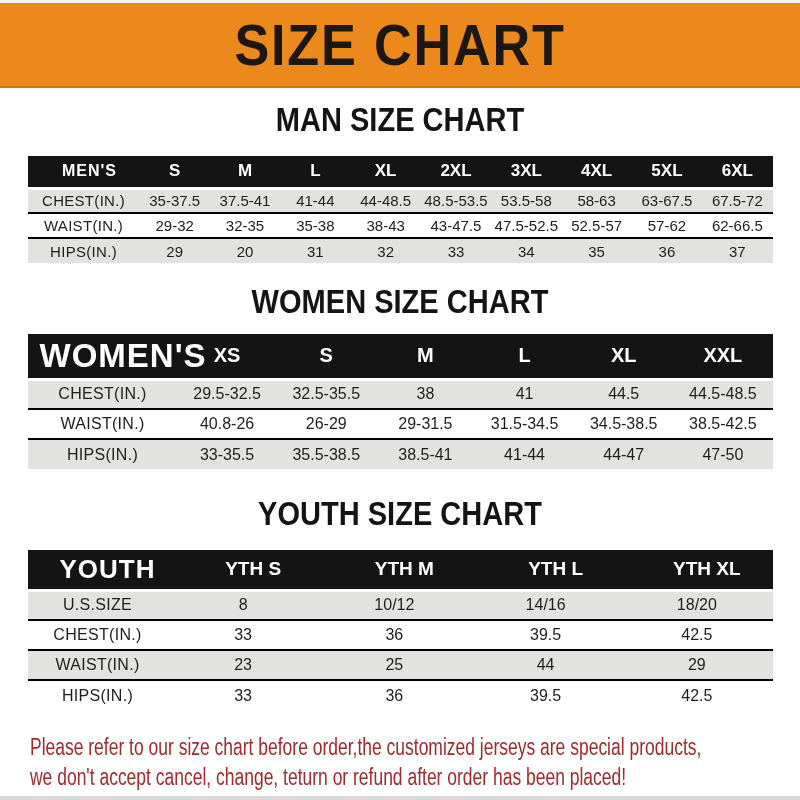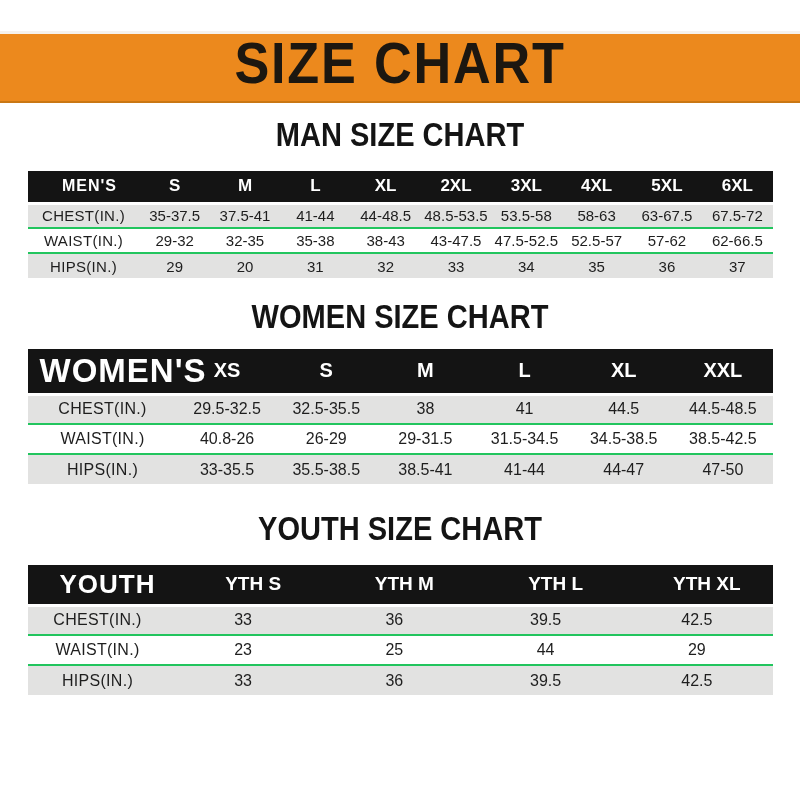--- a/index.html
+++ b/index.html
@@ -2,43 +2,43 @@
 <html><head>
 <meta charset="utf-8">
 <style>
   * { margin:0; padding:0; box-sizing:border-box; }
   html,body { width:800px; height:800px; background:#ffffff; overflow:hidden;
               font-family:"Liberation Sans", sans-serif; }
 
   .page { width:800px; height:800px; position:relative; background:#ffffff; }
 
   
-  .banner { height:72px; background:#EC891D; border-top:3px solid #f6f2ec;
+  .banner { height:88px; background:#EC891D; border-top:3px solid #f6f2ec;
             border-bottom:2px solid #c97714;
-            display:flex; align-items:flex-start; justify-content:center;margin-top:31px; }
+            display:flex; align-items:center; justify-content:center; }
   .banner-text { font-size:58px; font-weight:bold; color:#1C1710; letter-spacing:2px;
                  transform:scaleX(0.9); white-space:nowrap; line-height:1; }
 
   
   .section-title { text-align:center; font-weight:bold; color:#141414;
                    font-size:33px; line-height:36px; letter-spacing:0;
                    transform:scaleX(0.88); white-space:nowrap; }
   .title-men   { margin-top:14px; }
   .title-women { margin-top:21px; }
   .title-youth { margin-top:27px; }
 
   
   table.size-table { width:745px; margin:0 auto; border-collapse:collapse;
                      table-layout:fixed; }
   table.size-table thead tr { background:#141414; color:#ffffff; }
   table.size-table th { font-weight:bold; text-align:center; }
   th.group-label { text-align:left; padding-left:12px; letter-spacing:1px; }
   table.size-table td { text-align:center; color:#1E1E1E; }
   td.row-label { letter-spacing:0.3px; }
-  table.size-table tbody tr { background:#ffffff; border-top:2px solid #22c55e; }
+  table.size-table tbody tr { background:#ffffff; border-top:2px solid #000000; }
   table.size-table tbody tr:nth-child(odd) { background:#E2E2E1; }
   table.size-table tbody tr:first-child { border-top:3px solid #ffffff; }
 
   
   .table-men { margin-top:18px !important; }
   .table-men thead tr { height:32px; }
   .table-men thead th { font-size:17px; }
   .table-men th.group-label { width:112px; font-size:16px; }
   .table-men tbody tr { height:25px; }
   .table-men td { font-size:15px; }
@@ -187,20 +187,27 @@
         <tr>
           <th class="group-label">YOUTH</th>
           <th>YTH S</th>
           <th>YTH M</th>
           <th>YTH L</th>
           <th>YTH XL</th>
         </tr>
       </thead>
       <tbody>
         <tr>
+          <td class="row-label">U.S.SIZE</td>
+          <td>8</td>
+          <td>10/12</td>
+          <td>14/16</td>
+          <td>18/20</td>
+        </tr>
+        <tr>
           <td class="row-label">CHEST(IN.)</td>
           <td>33</td>
           <td>36</td>
           <td>39.5</td>
           <td>42.5</td>
         </tr>
         <tr>
           <td class="row-label">WAIST(IN.)</td>
           <td>23</td>
           <td>25</td>
@@ -211,15 +218,19 @@
           <td class="row-label">HIPS(IN.)</td>
           <td>33</td>
           <td>36</td>
           <td>39.5</td>
           <td>42.5</td>
         </tr>
       </tbody>
     </table>
   </section>
 
+  <footer class="footer-note">
+    <p>Please refer to our size chart before order,the customized jerseys are special products,</p>
+    <p>we don't accept cancel, change, teturn or refund after order has been placed!</p>
+  </footer>
 
   <div class="bottom-edge"></div>
 </div>
 
 </body></html>

